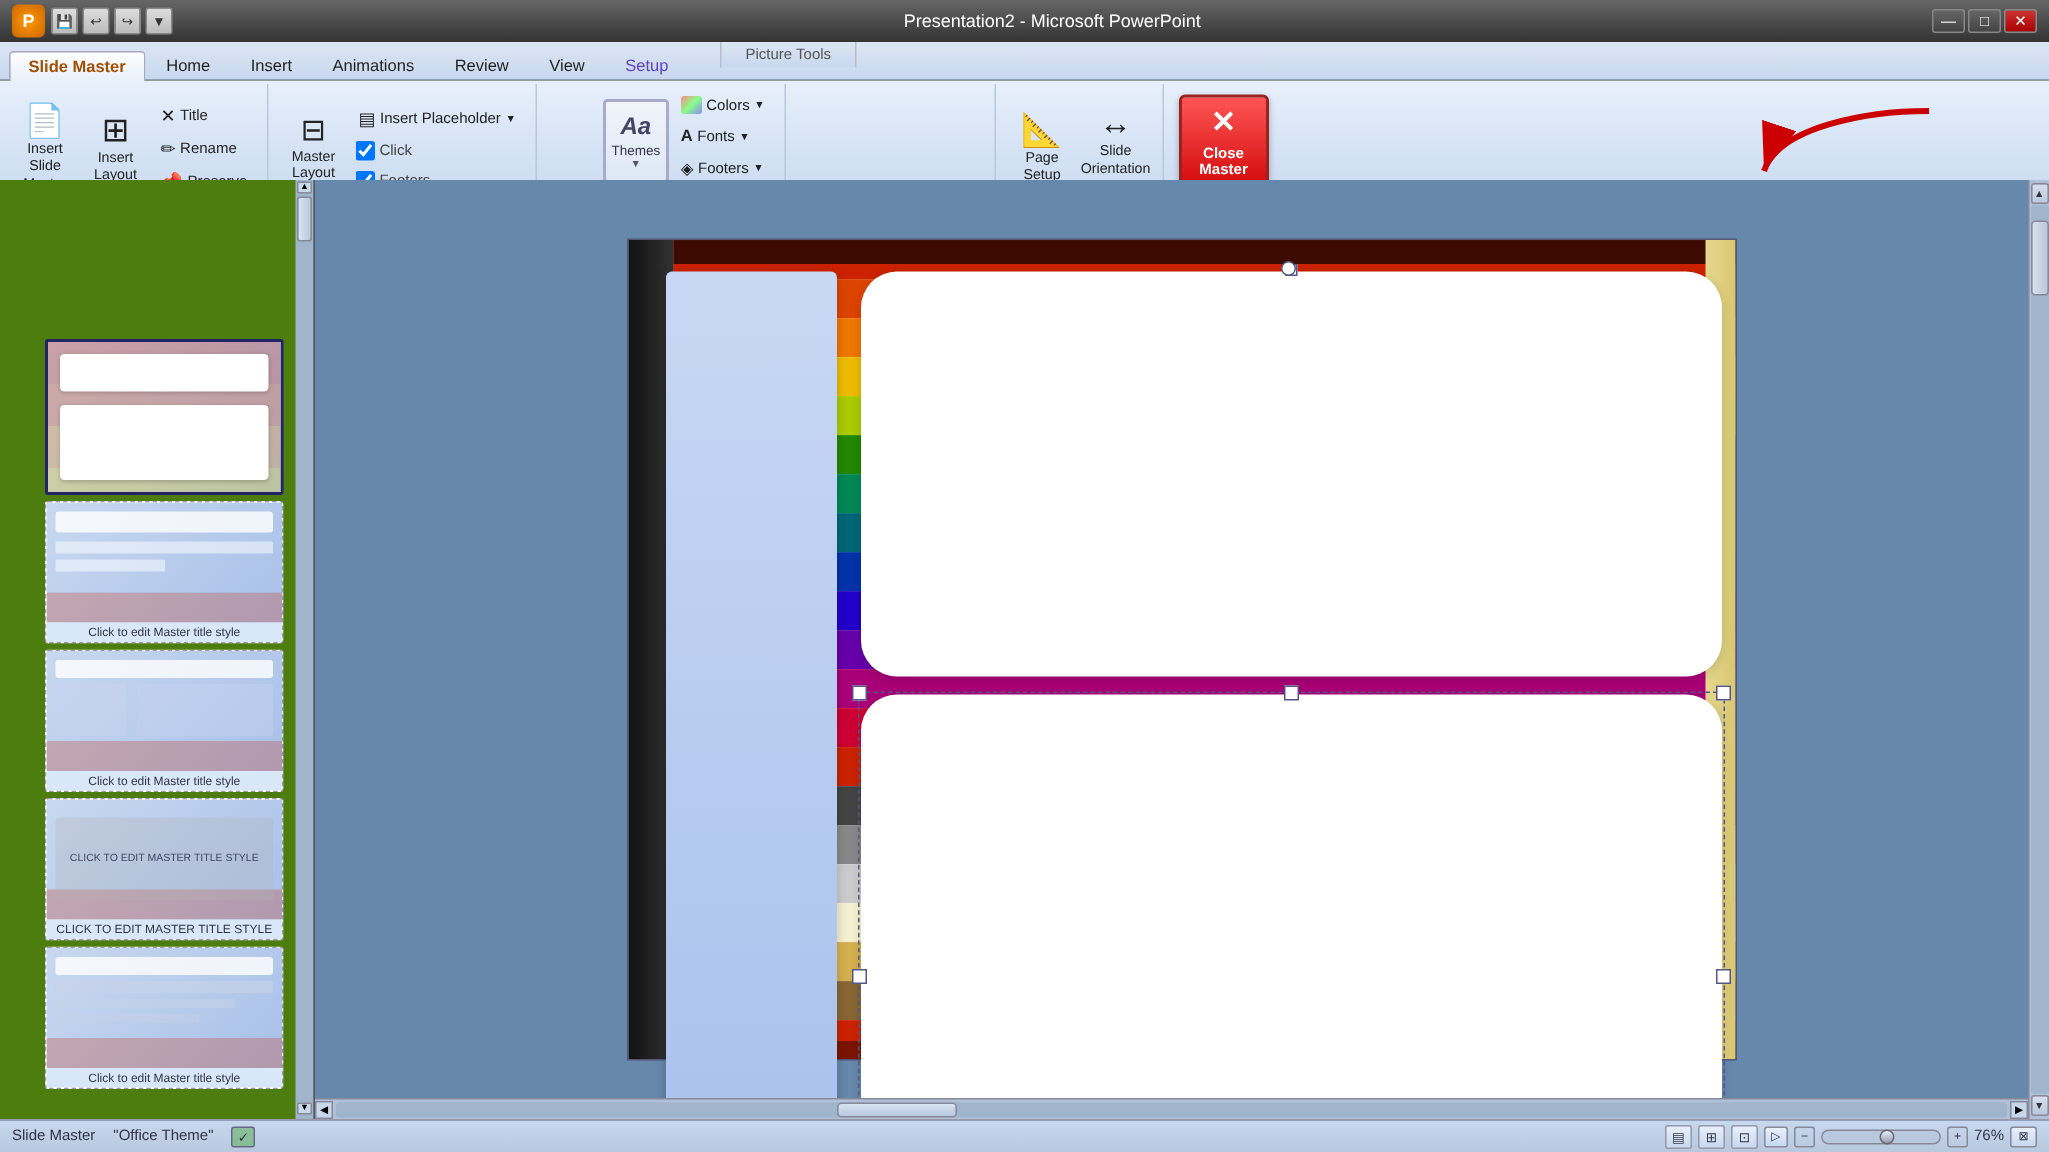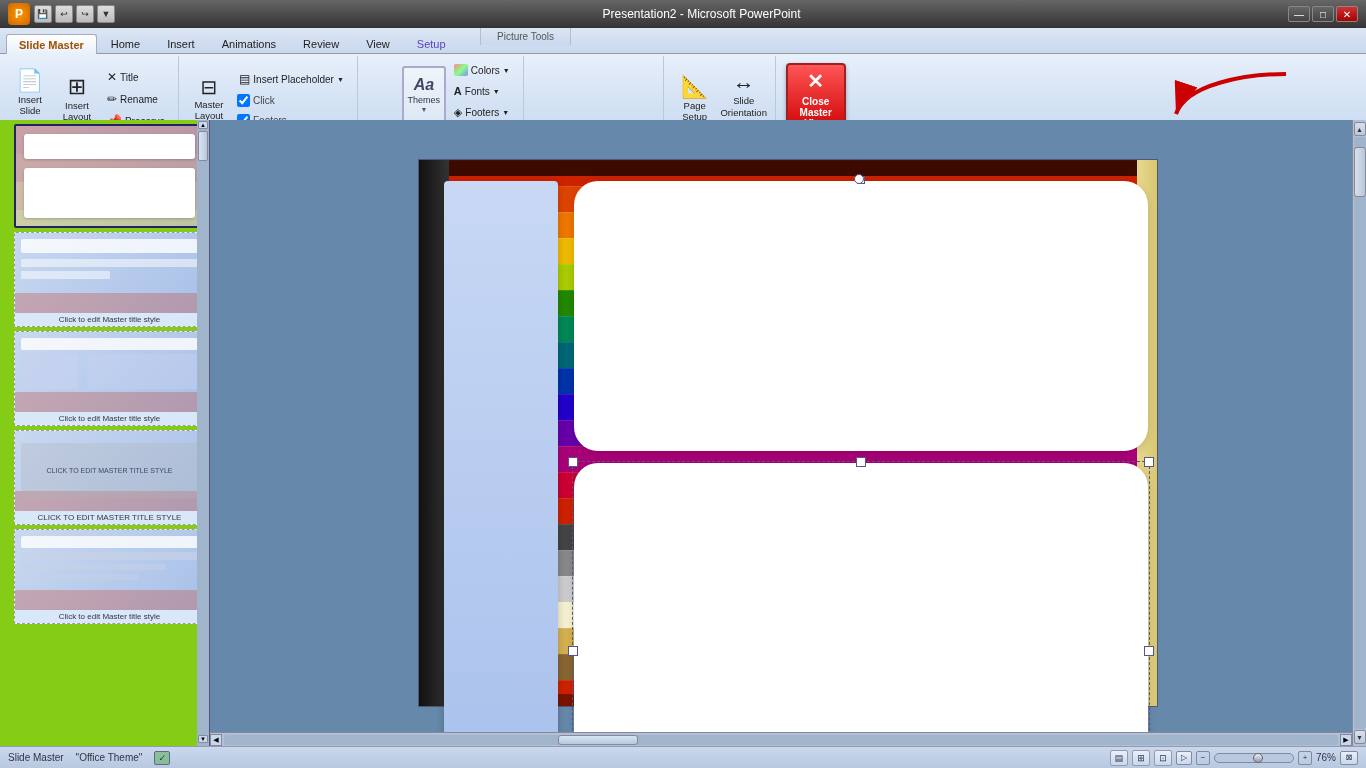--- a/index.html
+++ b/index.html
@@ -231,27 +231,28 @@
     
     .main-area {
       position: absolute;
       top: 120px; left: 0; right: 0; bottom: 22px;
       display: flex;
     }
 
     
     .slide-panel {
       width: 210px;
-      background: #84cc16;
+      background: #4d7c0f;
       overflow-y: auto;
       border-right: 1px solid #557;
-      padding: 4px;
+      padding: 20px;
       display: flex;
       flex-direction: column;
       gap: 4px;
+      justify-content: flex-end;
     }
 
     .slide-thumb {
       border: 1px solid #aab;
       border-radius: 2px;
       background: white;
       cursor: pointer;
       overflow: hidden;
       position: relative;
     }

